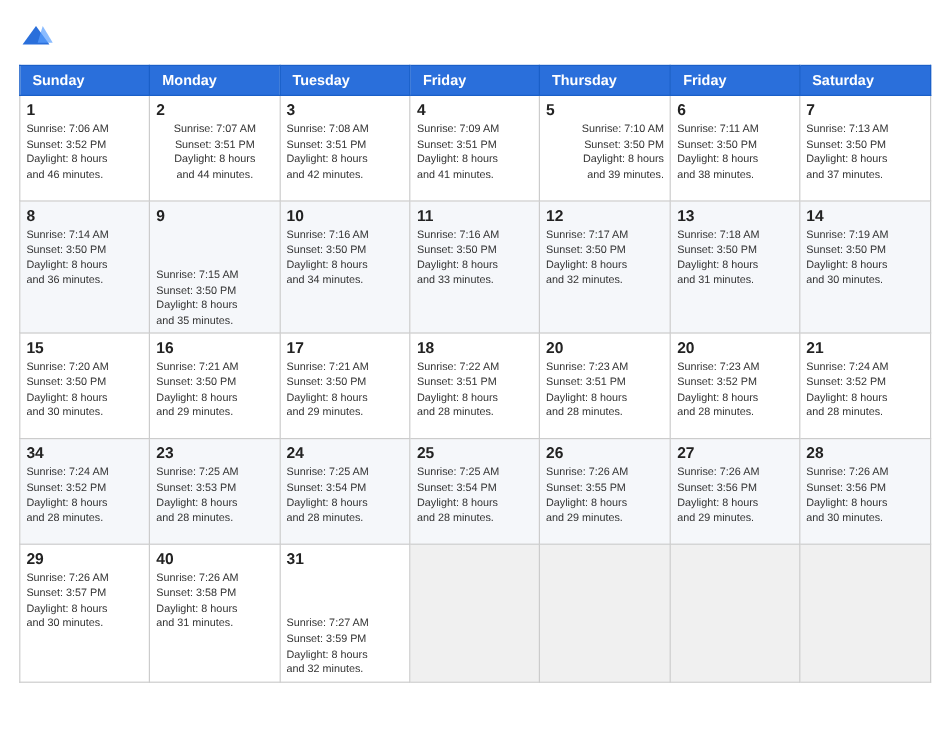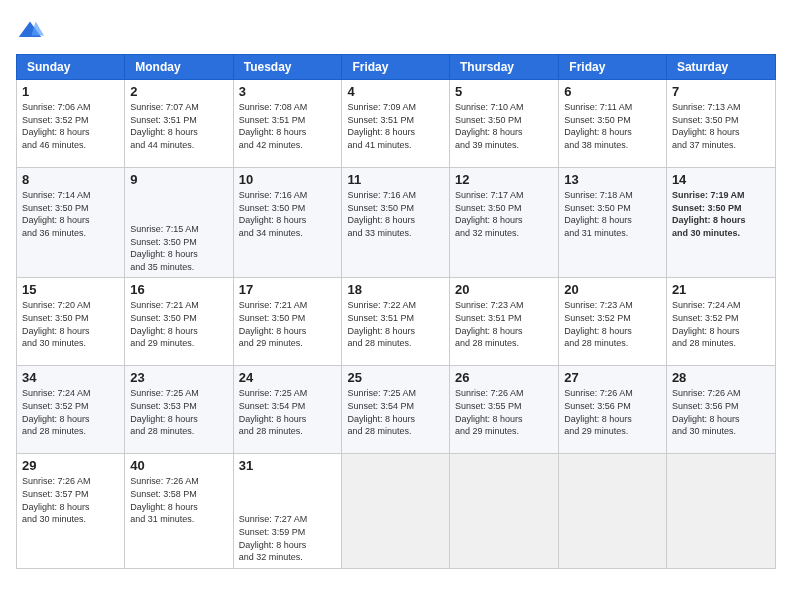--- a/index.html
+++ b/index.html
@@ -136,42 +136,42 @@
     <tr>
           <td>
             <span class="day-number">1</span>
             <div class="day-info" style="white-space: pre-line;">Sunrise: 7:06 AM
 Sunset: 3:52 PM
 Daylight: 8 hours
 and 46 minutes.</div>
           </td>
           <td>
             <span class="day-number">2</span>
-            <div class="day-info" style="white-space: pre-line;">Sunrise: 7:07 AM
+            <div class="day-info" style="white-space: pre-line; text-align: center;">Sunrise: 7:07 AM
 Sunset: 3:51 PM
 Daylight: 8 hours
 and 44 minutes.</div>
           </td>
           <td>
             <span class="day-number">3</span>
             <div class="day-info" style="white-space: pre-line;">Sunrise: 7:08 AM
 Sunset: 3:51 PM
 Daylight: 8 hours
 and 42 minutes.</div>
           </td>
           <td>
             <span class="day-number">4</span>
             <div class="day-info" style="white-space: pre-line;">Sunrise: 7:09 AM
 Sunset: 3:51 PM
 Daylight: 8 hours
 and 41 minutes.</div>
           </td>
           <td>
             <span class="day-number">5</span>
-            <div class="day-info" style="white-space: pre-line;">Sunrise: 7:10 AM
+            <div class="day-info" style="white-space: pre-line; text-align: right;">Sunrise: 7:10 AM
 Sunset: 3:50 PM
 Daylight: 8 hours
 and 39 minutes.</div>
           </td>
           <td>
             <span class="day-number">6</span>
             <div class="day-info" style="white-space: pre-line;">Sunrise: 7:11 AM
 Sunset: 3:50 PM
 Daylight: 8 hours
 and 38 minutes.</div>
@@ -222,21 +222,21 @@
           </td>
           <td>
             <span class="day-number">13</span>
             <div class="day-info" style="white-space: pre-line;">Sunrise: 7:18 AM
 Sunset: 3:50 PM
 Daylight: 8 hours
 and 31 minutes.</div>
           </td>
           <td>
             <span class="day-number">14</span>
-            <div class="day-info" style="white-space: pre-line; font-weight: bold;">Sunrise: 7:19 AM
+            <div class="day-info" style="white-space: pre-line;">Sunrise: 7:19 AM
 Sunset: 3:50 PM
 Daylight: 8 hours
 and 30 minutes.</div>
           </td>
         </tr>
         <tr>
           <td>
             <span class="day-number">15</span>
             <div class="day-info" style="white-space: pre-line;">Sunrise: 7:20 AM
 Sunset: 3:50 PM

